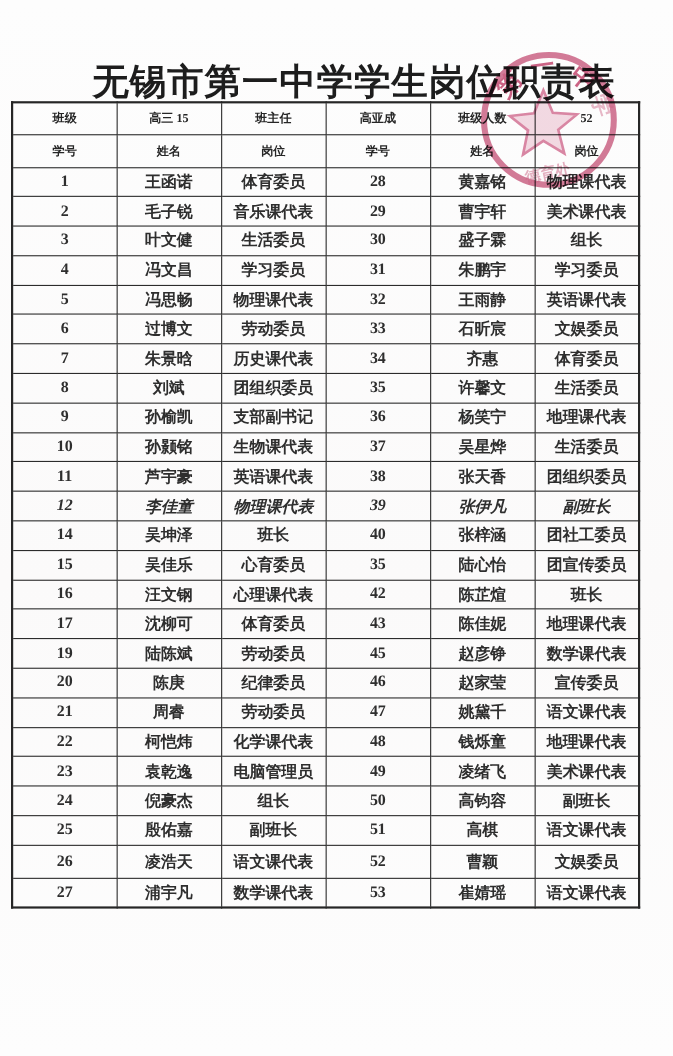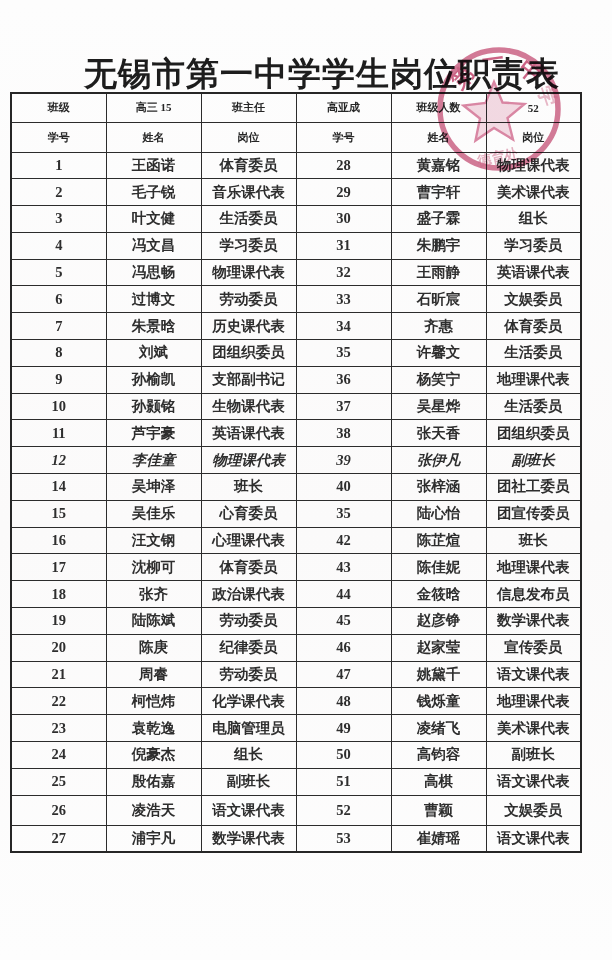--- a/index.html
+++ b/index.html
@@ -188,28 +188,20 @@
         </tr>
         <tr style="height: 26.8px;">
           <td>17</td>
           <td>沈柳可</td>
           <td>体育委员</td>
           <td>43</td>
           <td>陈佳妮</td>
           <td>地理课代表</td>
         </tr>
         <tr style="height: 26.8px;">
-          <td>18</td>
-          <td>张齐</td>
-          <td>政治课代表</td>
-          <td>44</td>
-          <td>金筱晗</td>
-          <td>信息发布员</td>
-        </tr>
-        <tr style="height: 26.8px;">
           <td>19</td>
           <td>陆陈斌</td>
           <td>劳动委员</td>
           <td>45</td>
           <td>赵彦铮</td>
           <td>数学课代表</td>
         </tr>
         <tr style="height: 26.8px;">
           <td>20</td>
           <td>陈庚</td>

